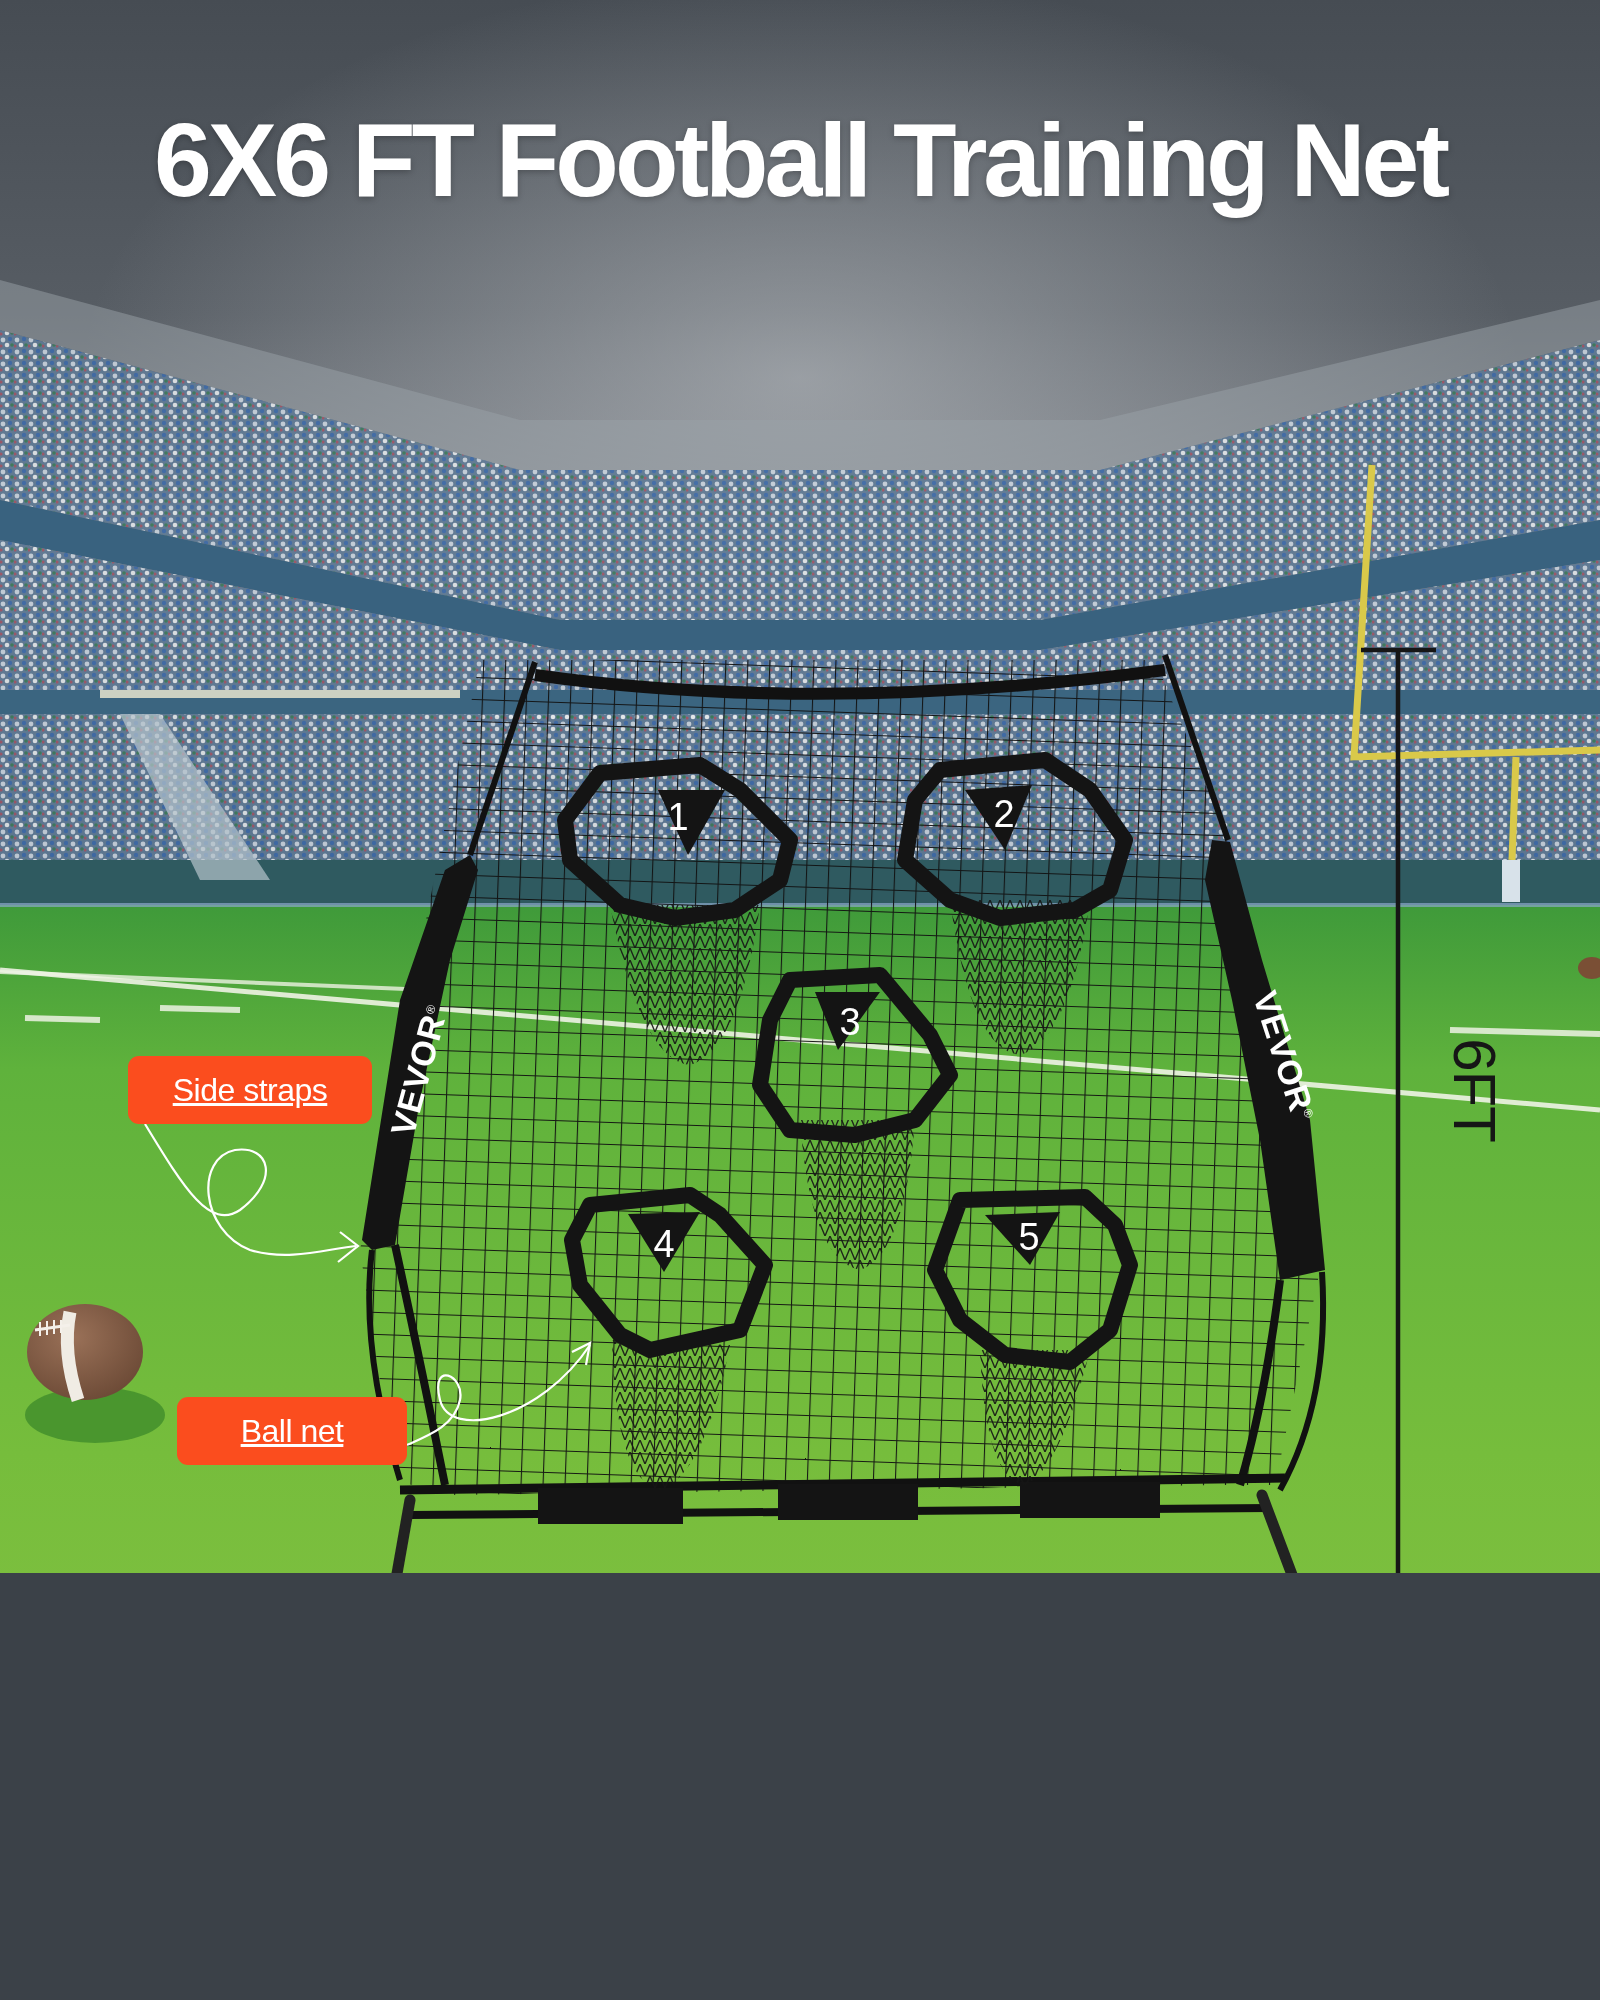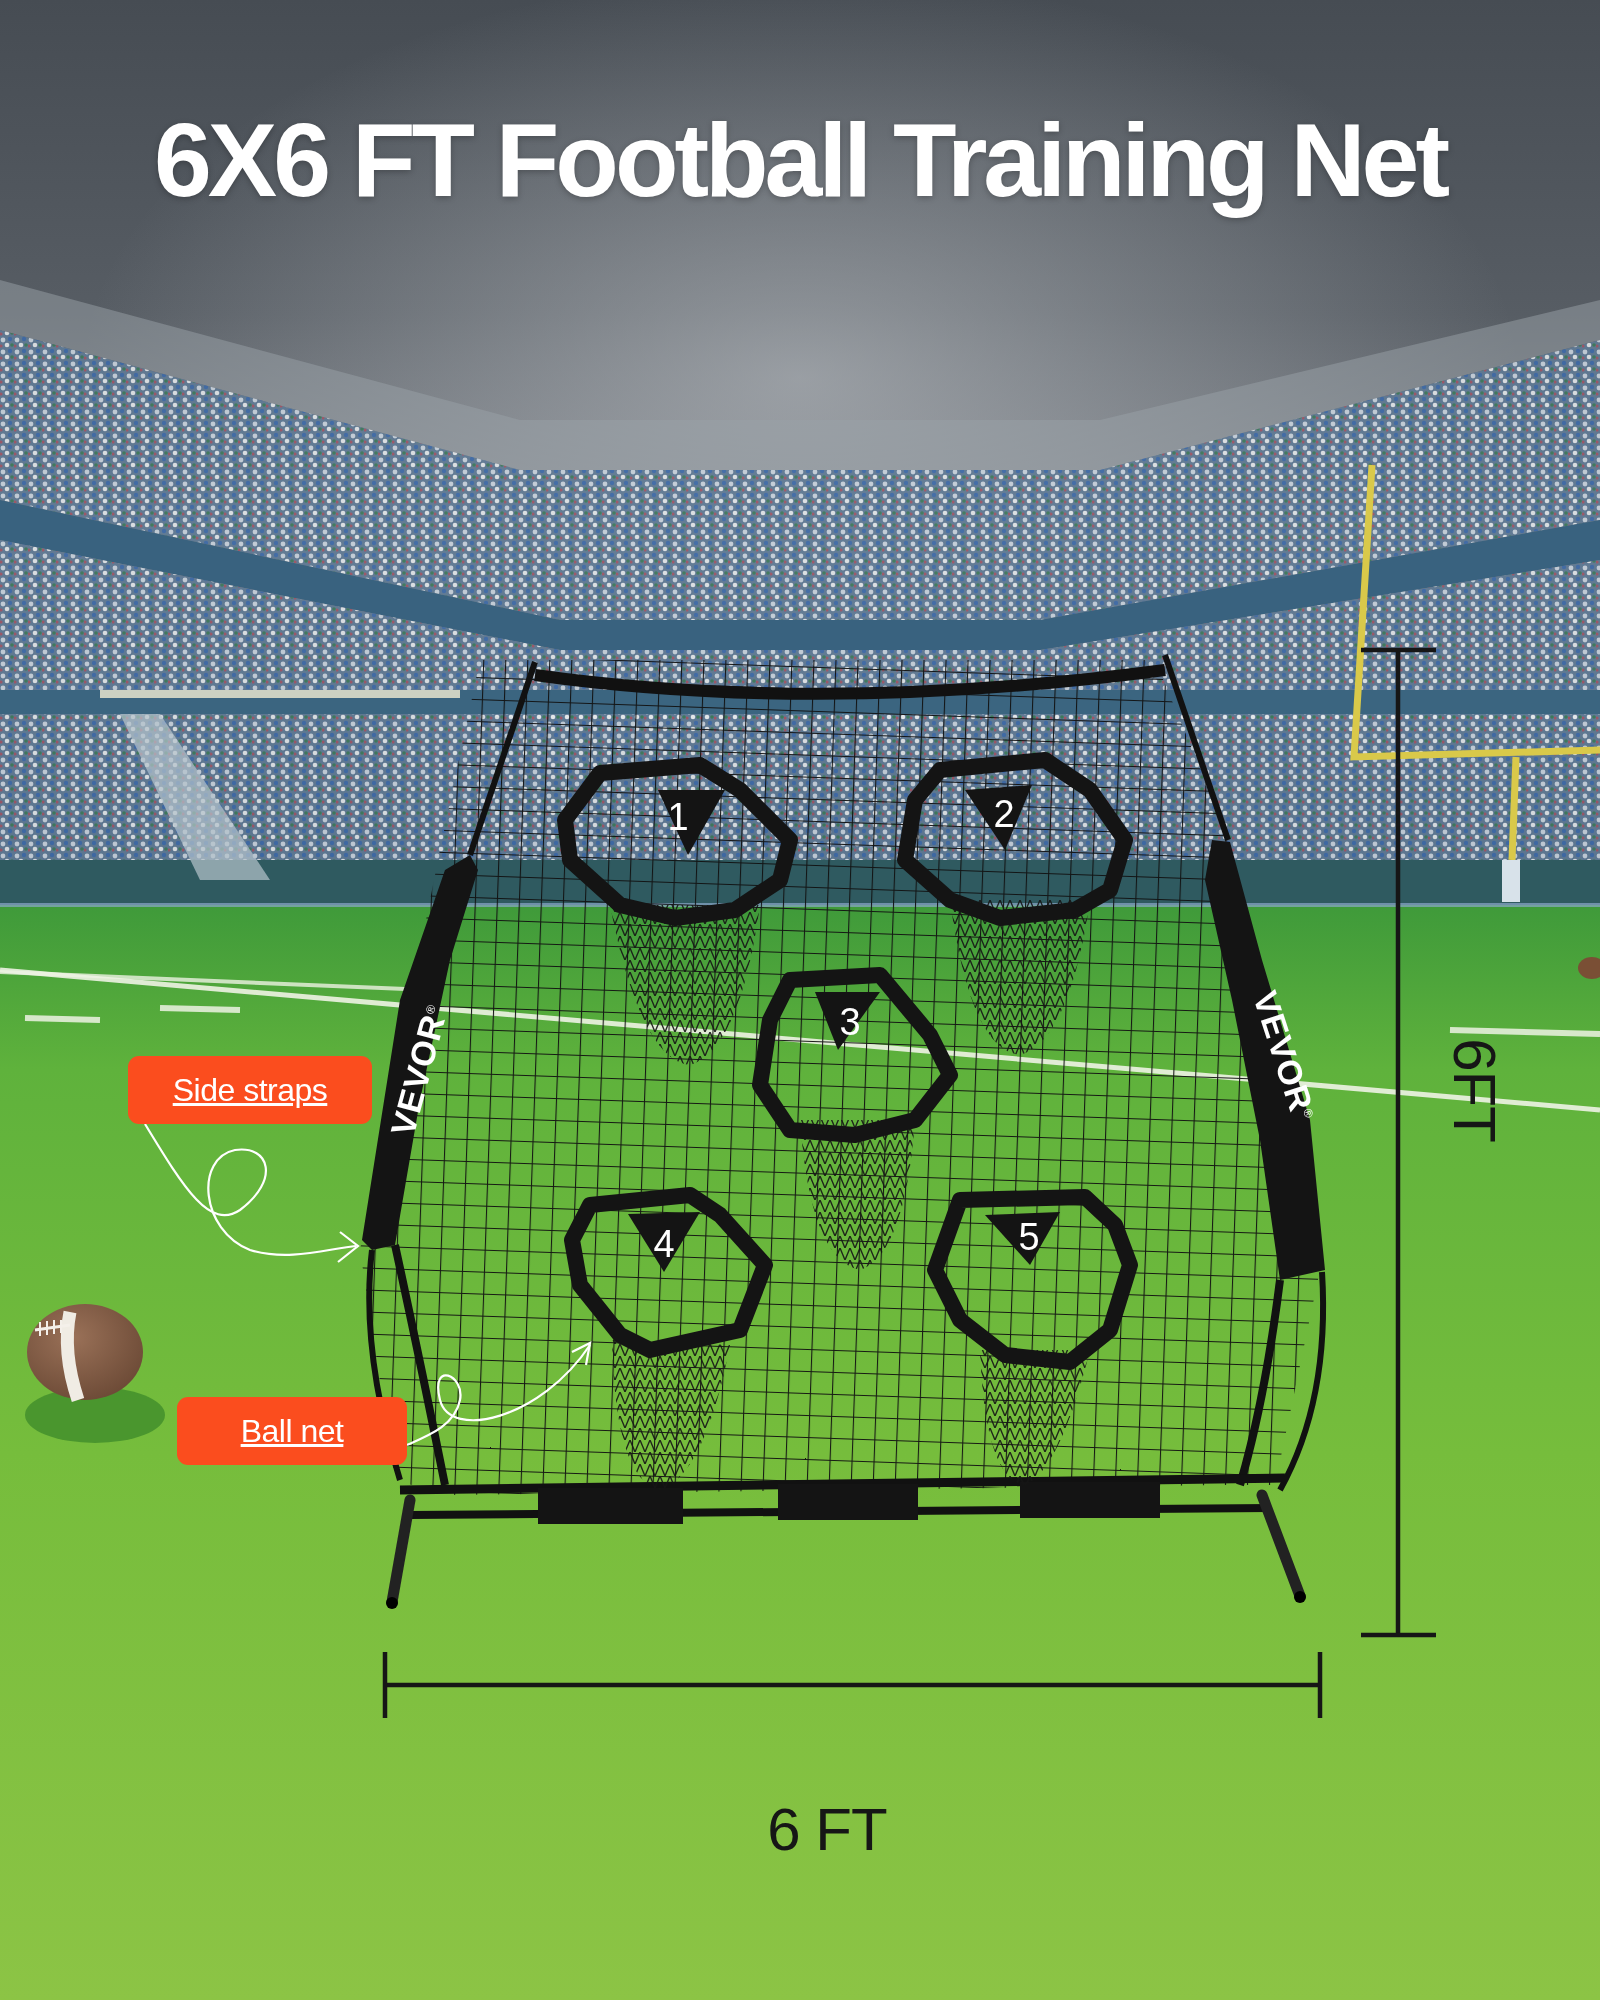--- a/index.html
+++ b/index.html
@@ -1,17 +1,17 @@
 <!DOCTYPE html>
 <html><head>
 <meta charset="utf-8">
 <style>
   html, body { margin: 0; padding: 0; }
   body { width: 1600px; height: 2000px; overflow: hidden; background: #3b4148; }
-  #stage { position: relative; width: 1600px; height: 2000px; overflow: hidden; }
+  #stage { position: relative; width: 1600px; height: 1573px; overflow: hidden; }
   #scene { position: absolute; left: 0; top: 0; width: 1600px; height: 2000px; }
   .title {
     position: absolute; left: 0; top: 108px; width: 1600px; text-align: center;
     font-family: "Liberation Sans", sans-serif; font-weight: 700; font-size: 104px;
     color: #ffffff; letter-spacing: -4px; line-height: 1; margin: 0;
     text-shadow: 0 2px 6px rgba(0,0,0,0.25);
   }
   .subtitle {
     position: absolute; left: 0; top: 250px; width: 1600px; text-align: center;
     font-family: "Liberation Sans", sans-serif; font-weight: 400; font-size: 58px;

